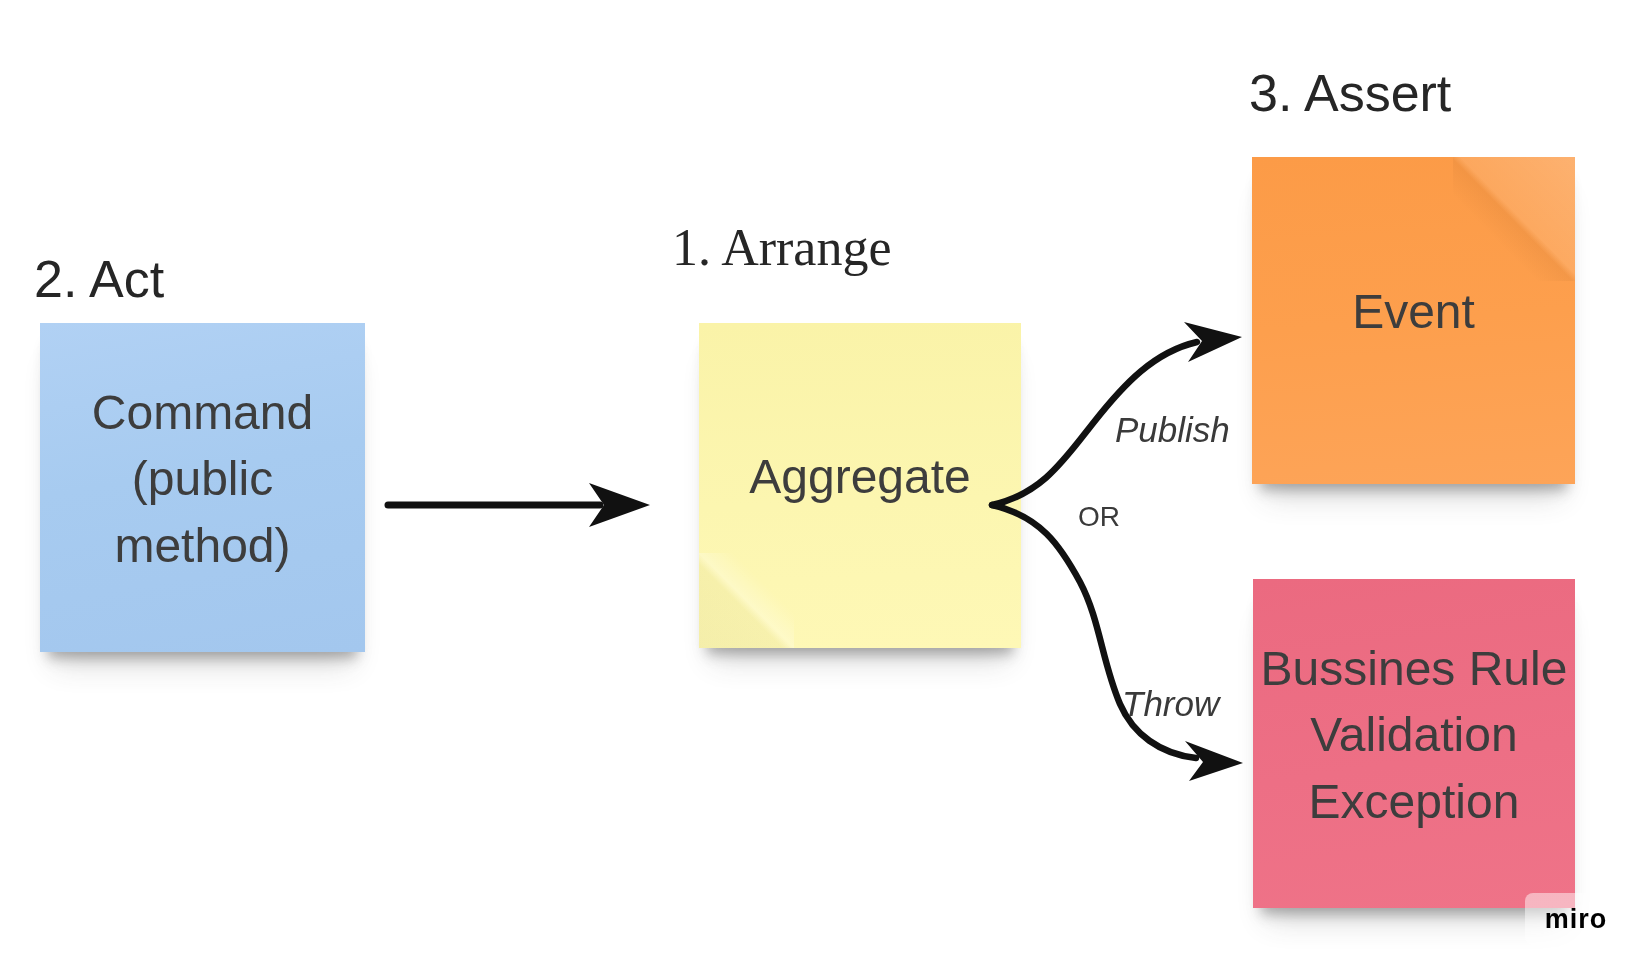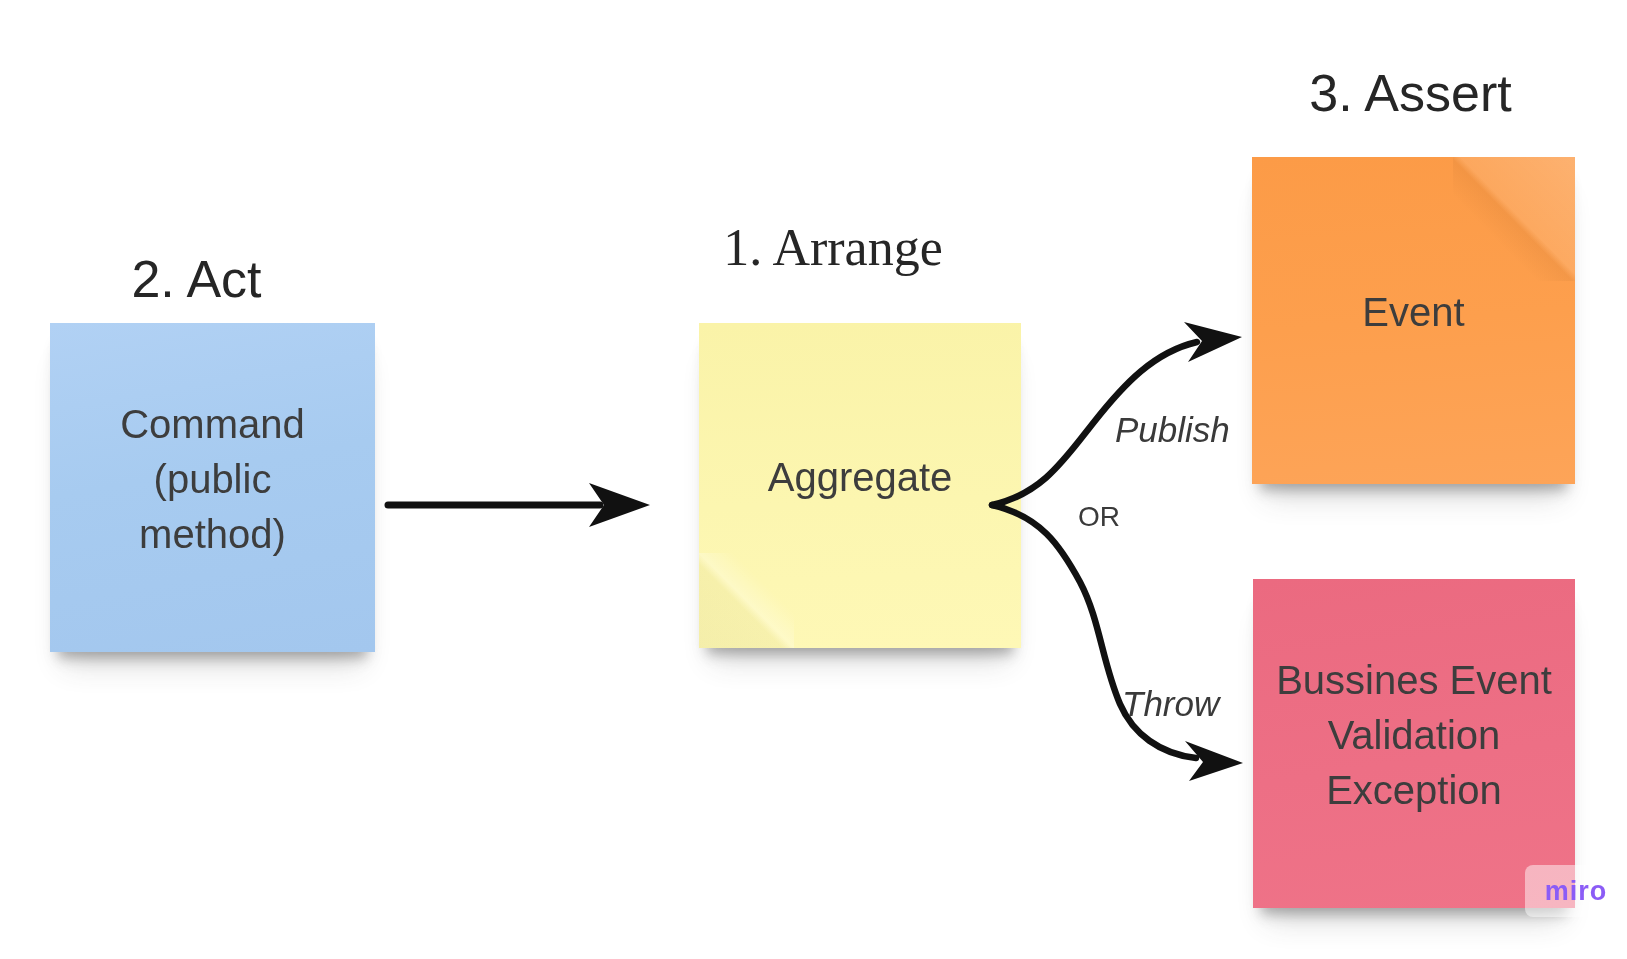--- a/index.html
+++ b/index.html
@@ -10,50 +10,50 @@
   .board {
     position: relative;
     width: 1627px;
     height: 959px;
     background: #ffffff;
     overflow: hidden;
     font-family: "Liberation Sans", sans-serif;
   }
   .step-heading {
     position: absolute;
-    text-align: center;
+    text-align: left;
     font-size: 52px;
     line-height: 1.15;
     font-weight: 400;
     color: #262626;
     white-space: nowrap;
   }
   .heading-act     { left: 34px;   top: 226px; width: 325px; margin-top: 24px; }
   .heading-arrange { left: 672px;  top: 218px; width: 322px; font-family: Liberation Serif, serif; }
   .heading-assert  { left: 1249px; top: 64px;  width: 323px; }
 
   .note {
     position: absolute;
     display: flex;
     align-items: center;
     justify-content: center;
     box-shadow: 0 14px 12px -8px rgba(60,60,60,0.38),
                 0 26px 28px -14px rgba(60,60,60,0.20);
   }
   .note-text {
     text-align: center;
-    font-size: 40px;
+    font-size: 48px;
     line-height: 1.38;
     color: #3D3D3D;
     transform: translateY(-8px);
   }
   .note-text span { display: block; }
 
   .note-command {
-    left: 50px; top: 323px; width: 325px; height: 329px;
+    left: 40px; top: 323px; width: 325px; height: 329px;
     background: linear-gradient(170deg, #B1D1F4 0%, #A7CBF0 45%, #A3C7EE 100%);
   }
   .note-aggregate {
     left: 663px; top: 323px; width: 322px; height: 325px;
     background: linear-gradient(178deg, #FAF3A8 0%, #FCF6B0 55%, #FEF8B6 100%);
     margin-left: 36px;
   }
   .note-aggregate::after {
     content: "";
     position: absolute;
@@ -90,31 +90,31 @@
     position: absolute;
     color: #3A3A3A;
     white-space: nowrap;
   }
   .label-publish { left: 1115px; top: 410px; font-size: 35px; font-style: italic; }
   .label-or      { left: 1078px; top: 501px; font-size: 28px; }
   .label-throw   { left: 1122px; top: 684px; font-size: 35px; font-style: italic; }
 
   .watermark {
     position: absolute;
-    left: 1525px; top: 865px;
+    left: 1525px; top: 893px;
     width: 102px; height: 52px;
     background: rgba(255,255,255,0.48);
     border-radius: 8px 0 0 8px;
     display: flex;
     align-items: center;
     justify-content: center;
     font-size: 27px;
     font-weight: 600;
     letter-spacing: 1px;
-    color: #8b5cf6;
+    color: #000000;
   }
 </style>
 </head>
 <body>
 
 <div class="board">
 
   <div class="step-heading heading-act">2. Act</div>
   <div class="step-heading heading-arrange">1. Arrange</div>
   <div class="step-heading heading-assert">3. Assert</div>
@@ -134,21 +134,21 @@
   </div>
 
   <div class="note note-event">
     <div class="note-text">
       <span>Event</span>
     </div>
   </div>
 
   <div class="note note-exception">
     <div class="note-text">
-      <span>Bussines Event</span>
+      <span>Bussines Rule</span>
       <span>Validation</span>
       <span>Exception</span>
     </div>
   </div>
 
   <svg class="connectors" viewBox="0 0 1627 959" xmlns="http://www.w3.org/2000/svg">
     <g stroke="#111111" fill="#111111">
       <path d="M388,505 L600,505" fill="none" stroke-width="7" stroke-linecap="round"></path>
       <polygon points="650,505 589,483 604,505 589,527" stroke="none"></polygon>
     </g>

